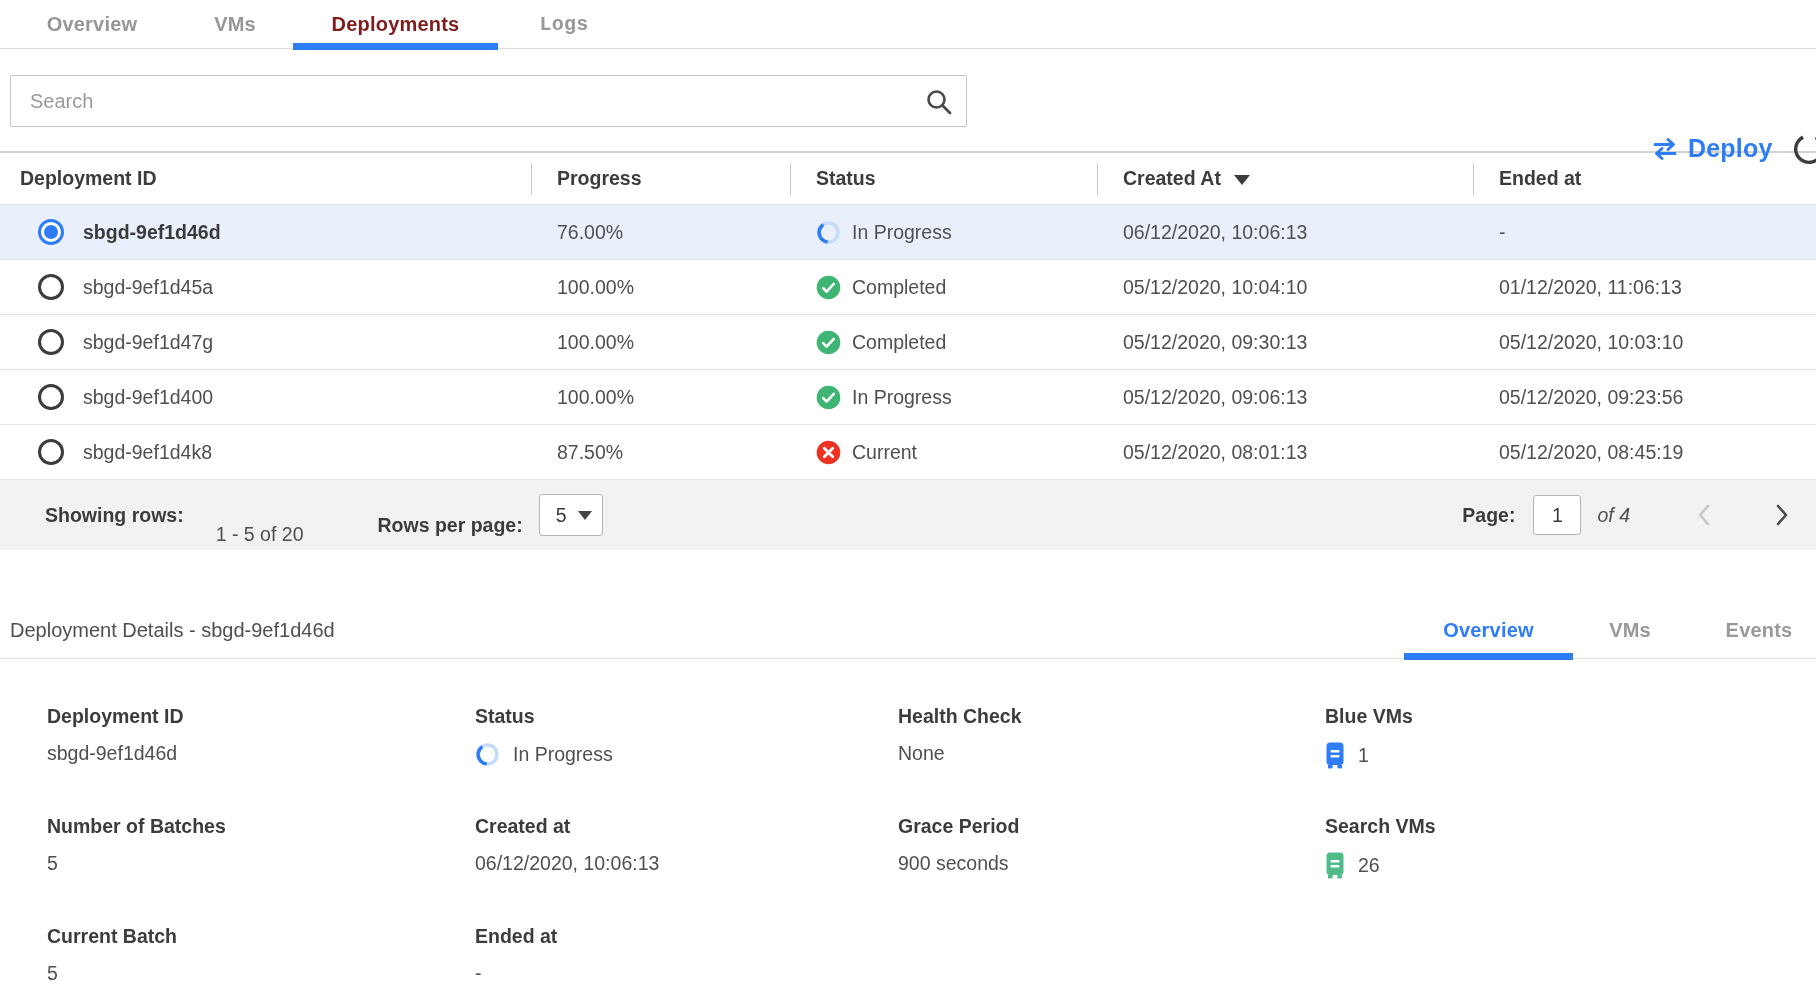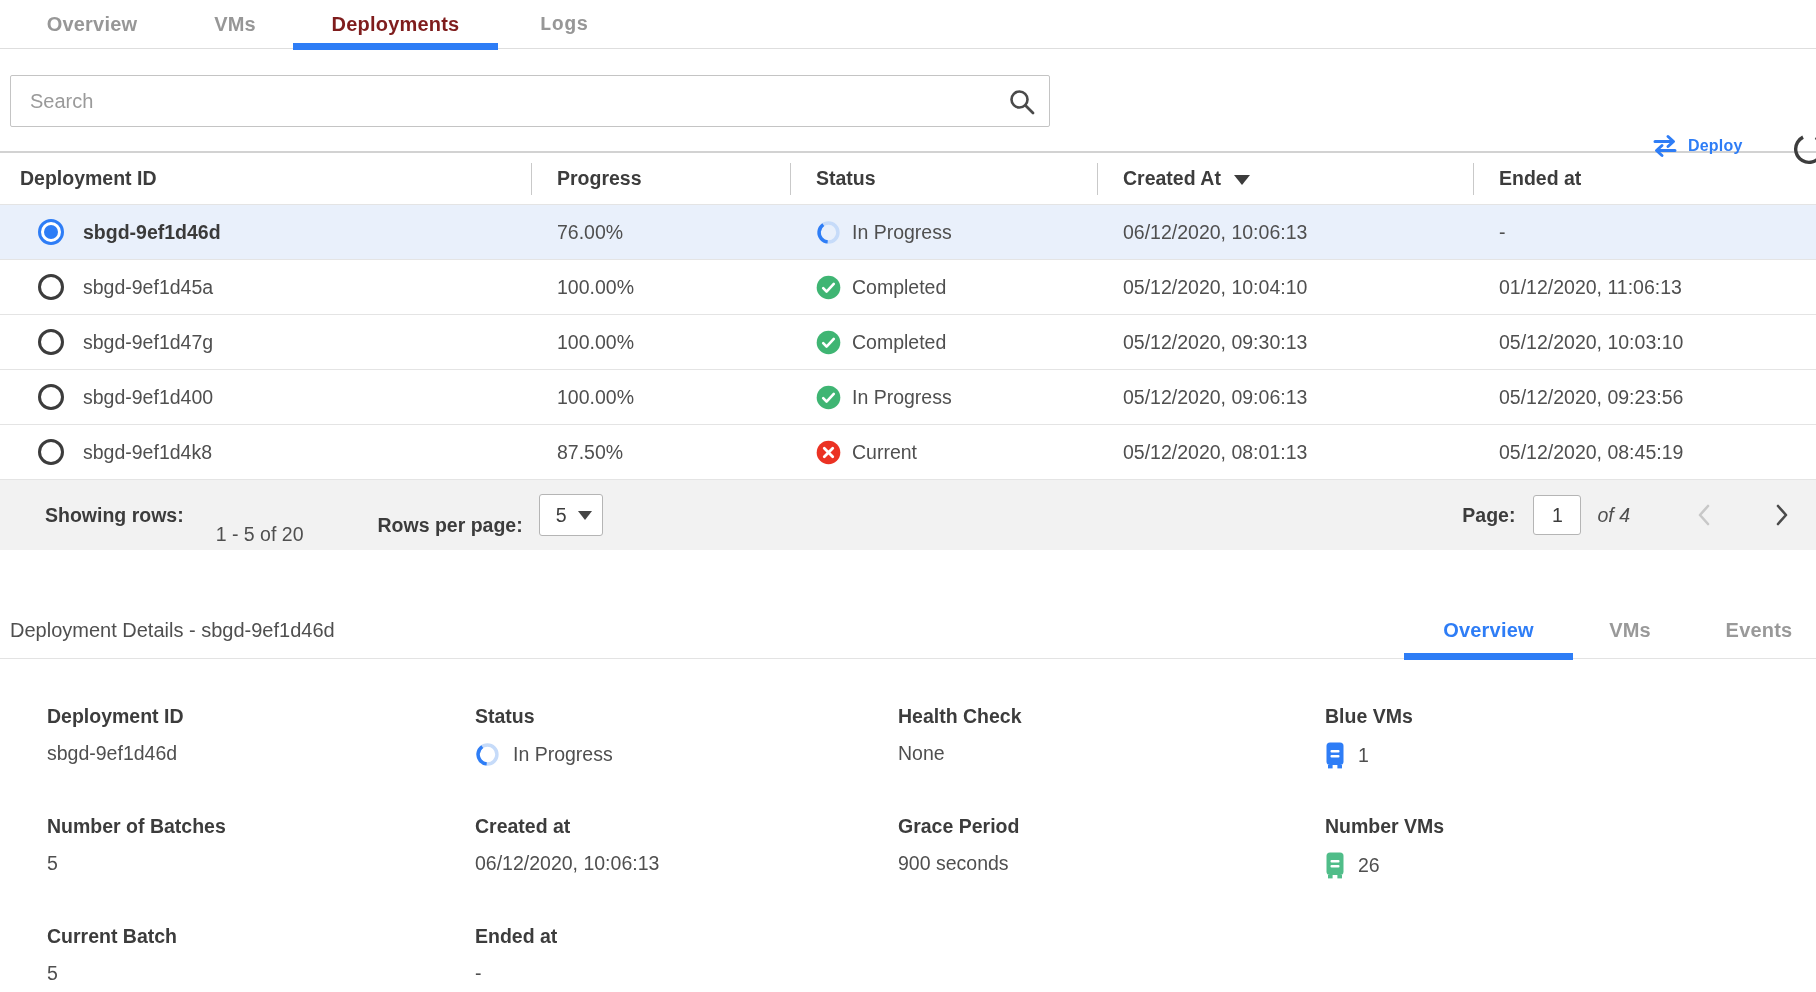--- a/index.html
+++ b/index.html
@@ -12,28 +12,28 @@
   .tabbar{height:48px;border-bottom:1px solid #dedede;display:flex;align-items:stretch;position:relative;}
   .main-tab{display:flex;align-items:center;justify-content:center;font-size:20px;font-weight:700;
     color:#979797;cursor:pointer;position:relative;letter-spacing:.2px;}
   .t-overview{margin-left:45px;width:94px;}
   .t-vms{margin-left:76px;width:40px;}
   .t-deployments{margin-left:38px;width:205px;color:#7f1d1d;}
   .t-logs{margin-left:38px;width:56px;font-family:Liberation Mono, monospace;}
   .main-tab.active::after{content:'';position:absolute;left:0;right:0;bottom:-2px;height:7px;background:#2e7df6;}
   
   .toolbar{position:relative;height:102px;}
-  .search-box{position:absolute;left:10px;top:26px;width:1040px;height:52px;border:1px solid #c4c4c4;
+  .search-box{position:absolute;left:10px;top:26px;width:957px;height:52px;border:1px solid #c4c4c4;
     border-radius:2px;display:flex;align-items:center;box-sizing:border-box;background:#fff;}
   .search-box input{flex:1;border:none;outline:none;background:transparent;font-family:inherit;
     font-size:20px;color:#555;padding:0 46px 0 19px;}
   .search-box input::placeholder{color:#9a9a9a;}
   .search-ic{position:absolute;right:13px;top:12px;width:28px;height:28px;}
   .deploy-btn{position:absolute;left:1652px;top:85px;display:flex;align-items:center;gap:10px;
-    color:#2e7df6;font-size:16px;font-weight:700;cursor:pointer;letter-spacing:.2px;}
+    color:#2e7df6;font-size:25px;font-weight:700;cursor:pointer;letter-spacing:.2px;}
   .refresh-btn{position:absolute;left:1792px;top:83px;width:34px;height:34px;cursor:pointer;}
   
   .grid-cols{display:grid;grid-template-columns:531px 259px 307px 376px 1fr;}
   .thead{height:54px;border-top:2px solid #d2d2d2;border-bottom:1px solid #e4e4e4;
     align-items:center;font-size:19.5px;font-weight:700;color:#3c3c3c;box-sizing:border-box;}
   .th{padding-left:26px;position:relative;display:flex;align-items:center;gap:13px;}
   .th:first-child{padding-left:20px;}
   .th + .th::before{content:'';position:absolute;left:0;top:50%;transform:translateY(-50%);
     width:1px;height:32px;background:#c9c9c9;}
   .sort-tri{width:0;height:0;border-left:8px solid transparent;border-right:8px solid transparent;
@@ -345,21 +345,21 @@
 
   <div class="d-cell">
     <div class="d-label">Grace Period</div>
     <div class="d-value">
 
       <span>900 seconds</span>
     </div>
   </div>
 
   <div class="d-cell">
-    <div class="d-label">Number VMs</div>
+    <div class="d-label">Search VMs</div>
     <div class="d-value">
 
       <span class="d-ic ic-vm-green" style="display: inline-flex;">
         <svg width="20" height="27" viewBox="0 0 20 27">
           <rect x="1.5" y="0.5" width="17" height="22.5" rx="3.5" fill="#50bd89"></rect>
           <rect x="5.5" y="8" width="9" height="2.4" rx="1" fill="#fff"></rect>
           <rect x="5.5" y="13" width="9" height="2.4" rx="1" fill="#fff"></rect>
           <rect x="3" y="23" width="4.6" height="3.4" fill="#50bd89"></rect>
           <rect x="12.4" y="23" width="4.6" height="3.4" fill="#50bd89"></rect>
         </svg>

